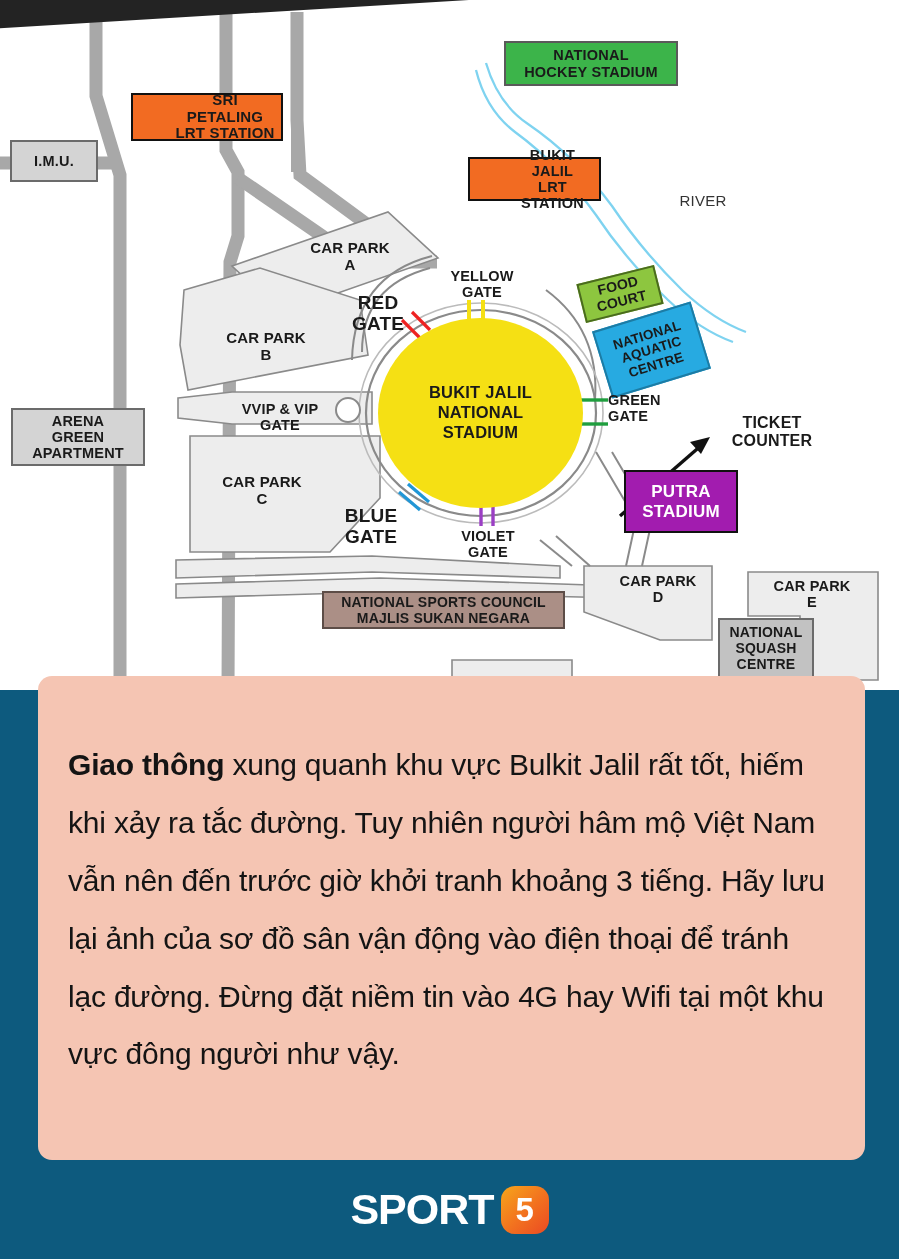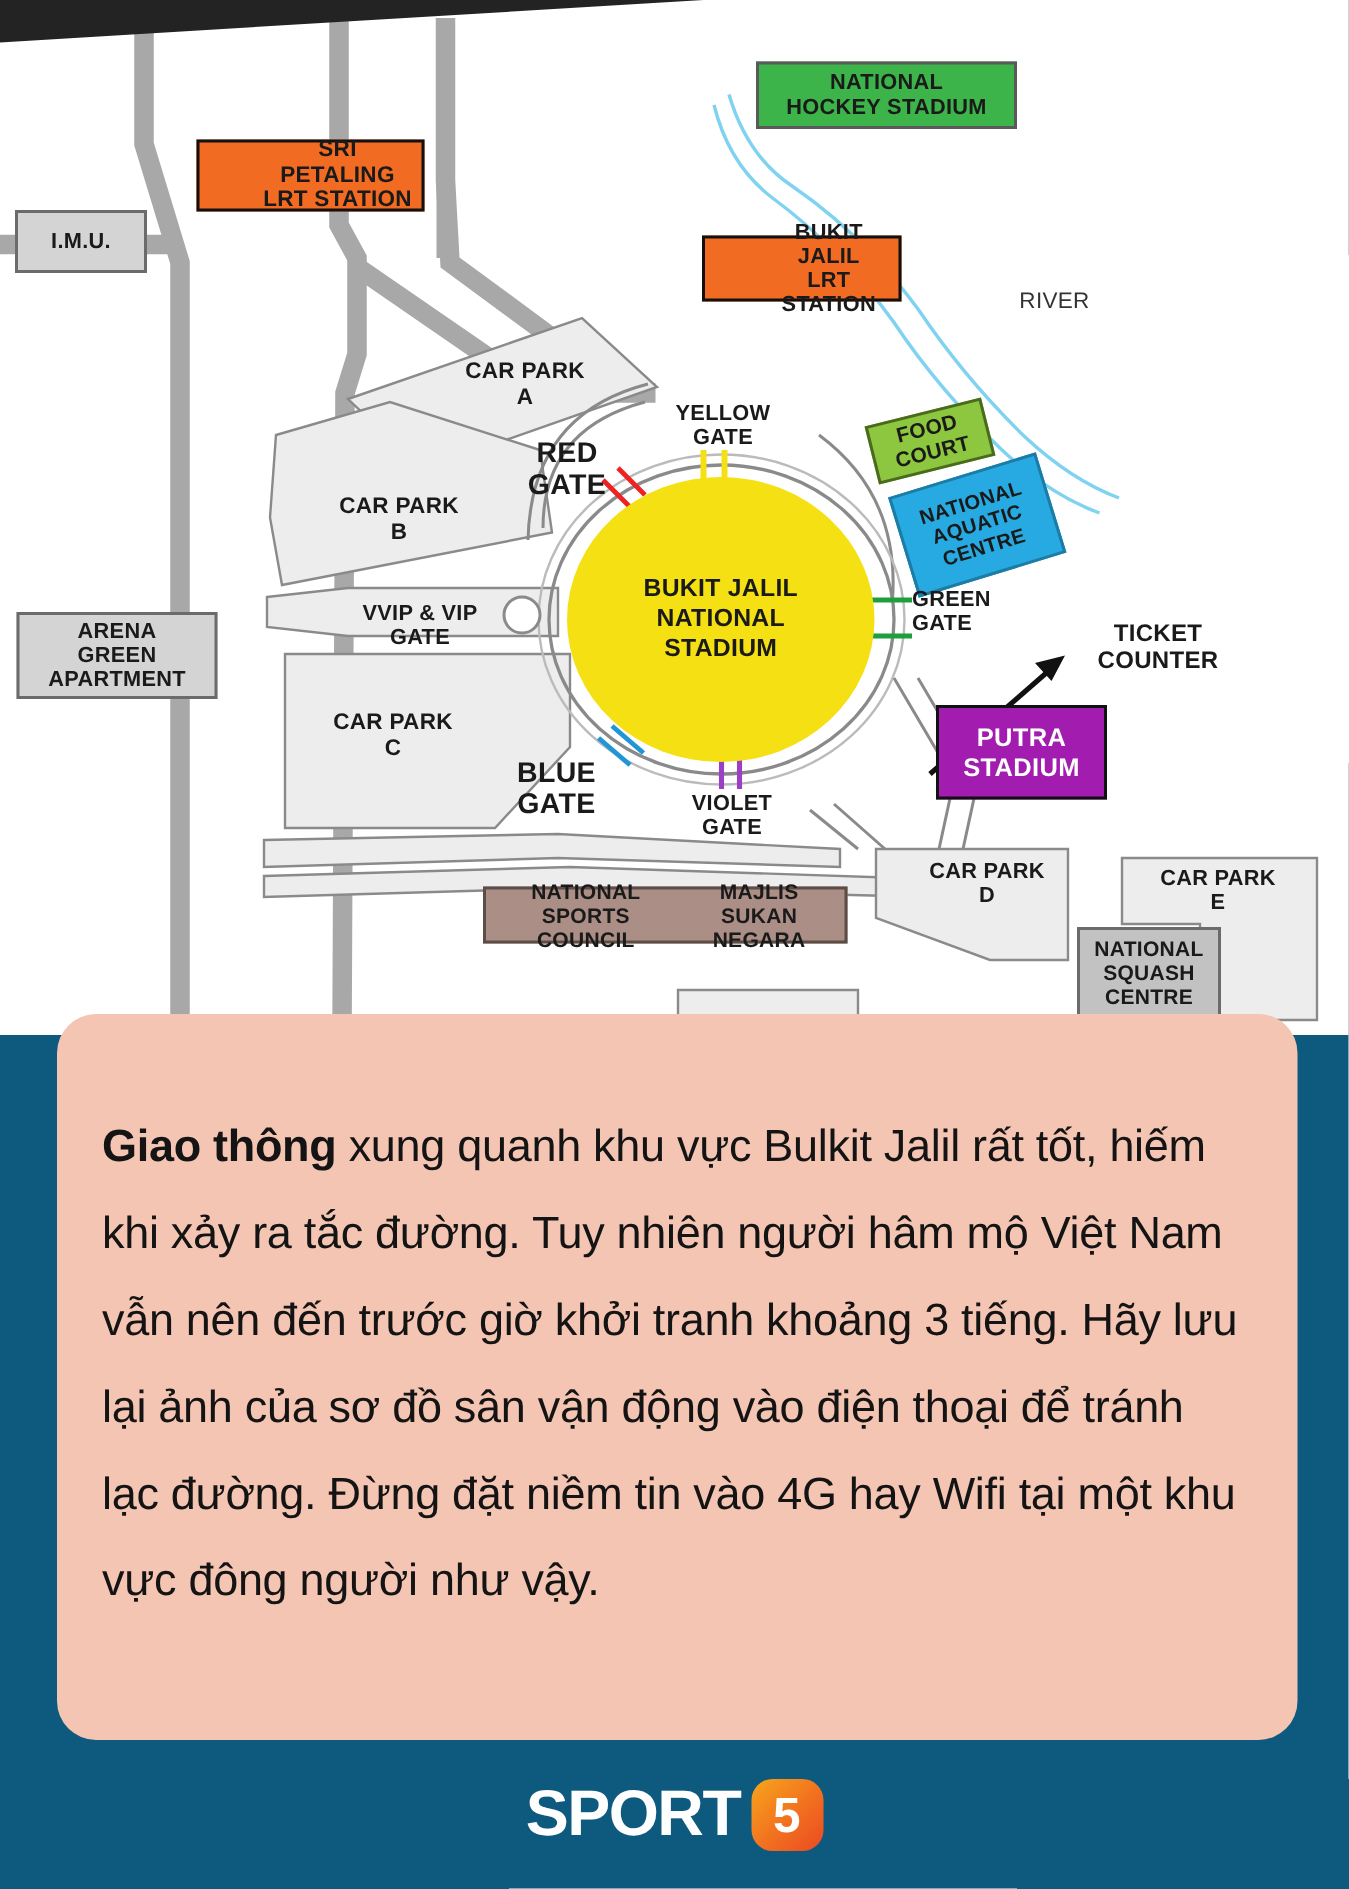--- a/index.html
+++ b/index.html
@@ -53,21 +53,21 @@
   #stadium{
     position:absolute;left:378px;top:318px;width:205px;height:190px;
     background:#f5e014;border-radius:50%;
     display:flex;align-items:center;justify-content:center;
   }
   #stadium .map-label{position:static;font-size:16.5px;line-height:1.2;}
 
   
   #text-card{
     position:absolute;left:38px;top:676px;width:827px;height:484px;
-    background:#f5c5b3;border-radius:26px;
+    background:#f5c5b3;border-radius:14px;
     box-sizing:border-box;padding:30px 36px 10px 30px;
   }
   #body-text{
     font-size:30px;line-height:1.93;color:#141414;
     font-family:"Liberation Sans","DejaVu Sans",sans-serif;
     letter-spacing:-.2px;
   }
   #body-text b{font-weight:bold;}
 
   
@@ -214,21 +214,21 @@
   <div class="map-label boxed lgreen" style="left:580px;top:274px;width:80px;height:40px;font-size:14px;transform:rotate(-14deg);">FOOD
 COURT</div>
 
   <div class="map-label boxed cyan" style="left:600px;top:315px;width:103px;height:70px;font-size:13.5px;transform:rotate(-17deg);">NATIONAL
 AQUATIC
 CENTRE</div>
 
   <div class="map-label boxed red" style="left:624px;top:470px;width:114px;height:63px;font-size:17px;">PUTRA
 STADIUM</div>
 
-  <div class="map-label boxed brown" style="left:322px;top:591px;width:243px;height:38px;font-size:14px;flex-direction:row;line-height:1.15;">
+  <div class="map-label boxed brown" style="left:322px;top:591px;width:243px;height:38px;font-size:14px;flex-direction:column;line-height:1.15;">
     <span>NATIONAL SPORTS COUNCIL</span>
     <span class="italic">MAJLIS SUKAN NEGARA</span>
   </div>
 
   <div class="map-label boxed greydark" style="left:718px;top:618px;width:96px;height:62px;font-size:14px;">NATIONAL
 SQUASH
 CENTRE</div>
 
   <div class="map-label" style="left:280px;top:240px;width:140px;font-size:15px;">CAR PARK
 A</div>

